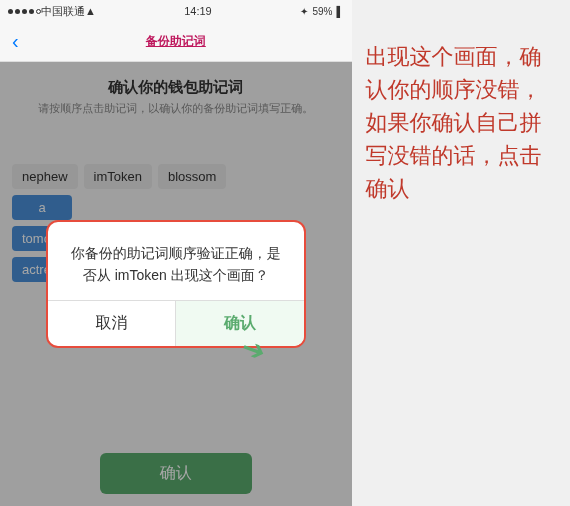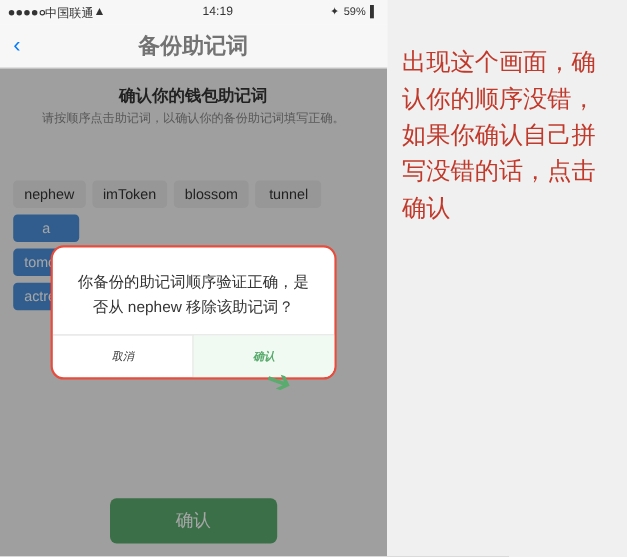--- a/index.html
+++ b/index.html
@@ -50,23 +50,24 @@
       position: relative;
     }
     .nav-back {
       position: absolute;
       left: 12px;
       font-size: 20px;
       color: #007aff;
       cursor: pointer;
     }
     .nav-title {
-      font-size: 20px;
+      font-size: 12px;
       font-weight: 600;
-      color: #737373;
+      color: #be185d;
+      text-decoration: underline;
     }
 
     
     .page-content {
       flex: 1;
       background: #f5f5f5;
       display: flex;
       flex-direction: column;
       align-items: center;
       padding: 16px 12px 12px;
@@ -162,26 +163,25 @@
       color: #333;
       line-height: 1.6;
     }
     .modal-actions {
       display: flex;
       border-top: 1px solid #ddd;
     }
     .modal-btn {
       flex: 1;
       padding: 12px;
-      font-size: 10px;
+      font-size: 16px;
       border: none;
       background: transparent;
       cursor: pointer;
       color: #007aff;
-      font-style: italic;
     }
     .modal-btn.cancel {
       color: #333;
       border-right: 1px solid #ddd;
     }
     .modal-btn.ok {
       color: #5aab6e;
       font-weight: 600;
       background: #f0faf2;
     }
@@ -250,21 +250,20 @@
   <div class="page-content">
     <div class="page-title">确认你的钱包助记词</div>
     <div class="page-subtitle">请按顺序点击助记词，以确认你的备份助记词填写正确。</div>
 
     <div class="word-grid">
 
       <div class="word-row">
         <div class="word-chip">nephew</div>
         <div class="word-chip">imToken</div>
         <div class="word-chip">blossom</div>
-        <div class="word-chip">tunnel</div>
       </div>
 
       <div class="word-row">
         <div class="word-chip blue">a</div>
       </div>
 
 
       <div class="word-row">
         <div class="word-chip blue">tomorrow</div>
         <div class="word-chip blue">blossom</div>
@@ -281,21 +280,21 @@
     </div>
 
     <div class="confirm-btn-area">
       <button class="confirm-btn">确认</button>
     </div>
 
     <div class="modal-backdrop">
       <div class="modal-wrapper">
         <div class="modal">
           <div class="modal-body">
-            <p class="modal-text">你备份的助记词顺序验证正确，是否从 nephew 移除该助记词？</p>
+            <p class="modal-text">你备份的助记词顺序验证正确，是否从 imToken 出现这个画面？</p>
           </div>
           <div class="modal-actions">
             <button class="modal-btn cancel">取消</button>
             <button class="modal-btn ok">确认</button>
           </div>
         </div>
         <div class="arrow-indicator">➔</div>
       </div>
     </div>
 

